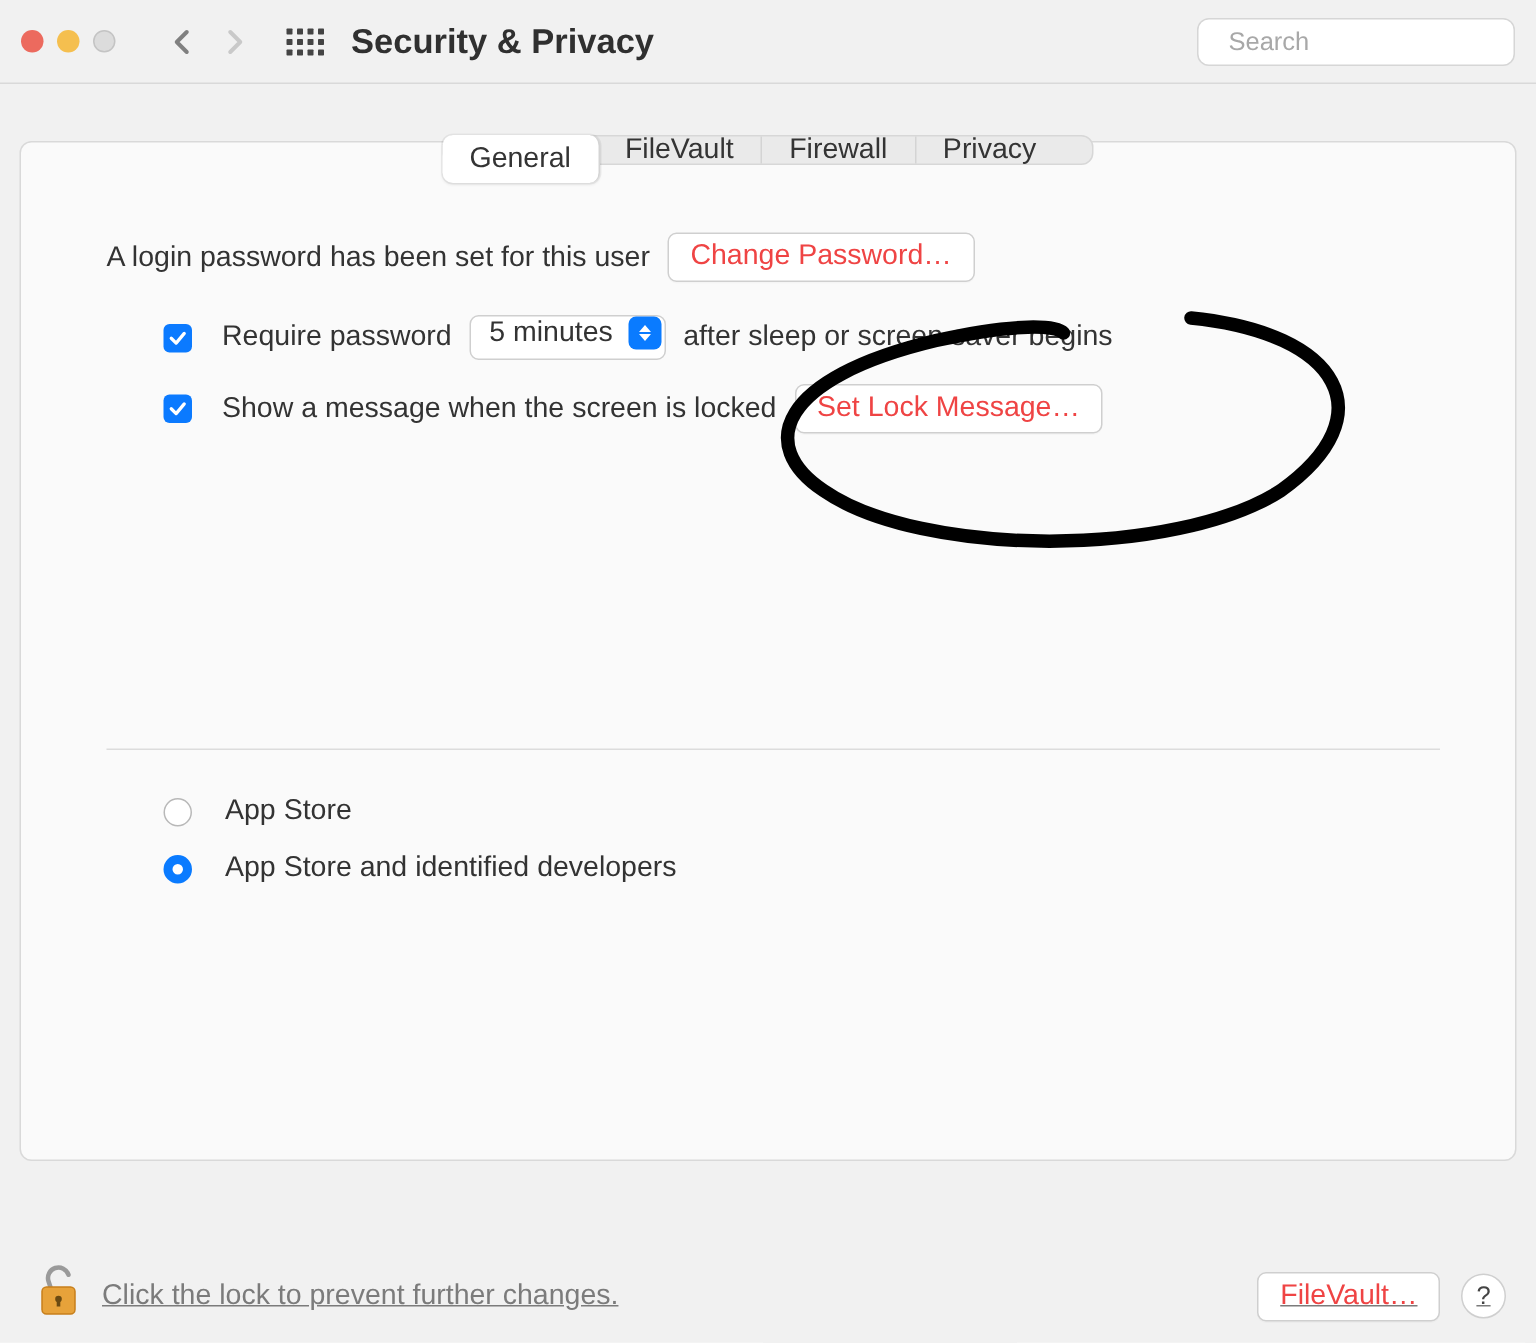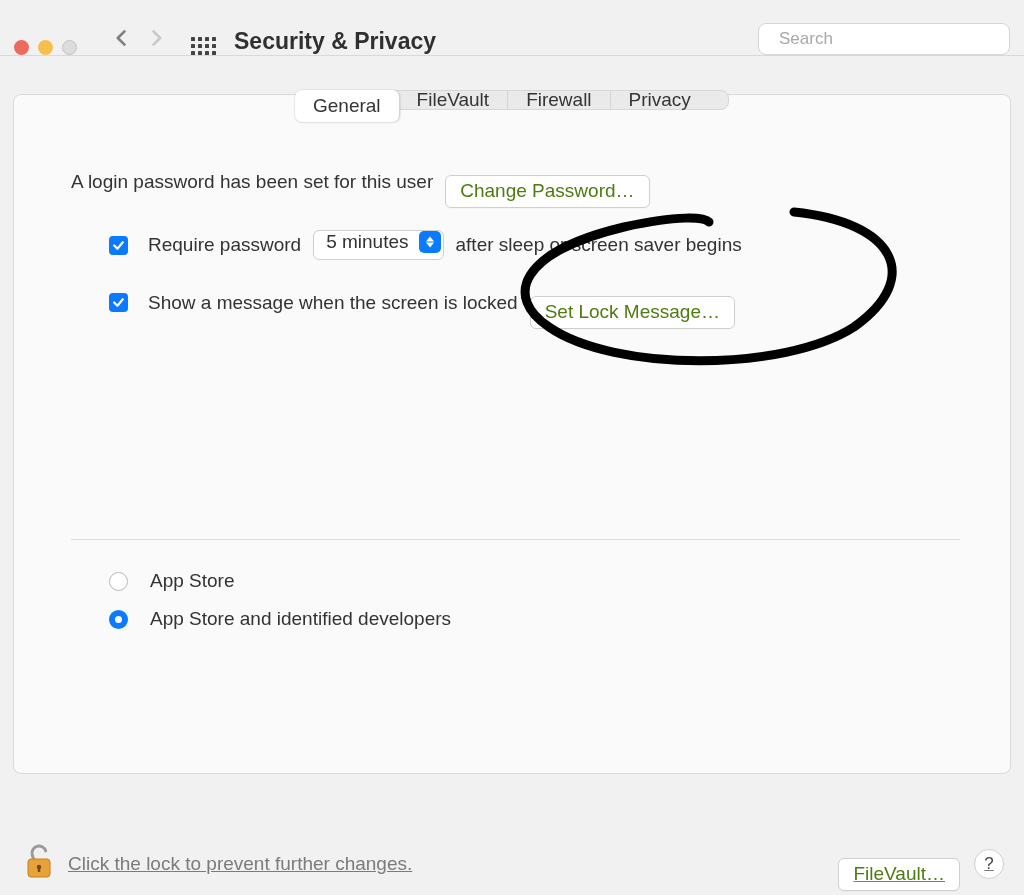--- a/index.html
+++ b/index.html
@@ -1,46 +1,46 @@
 <!DOCTYPE html>
 <html><head>
 <meta charset="utf-8">
 <style>
   html,body{margin:0;padding:0;width:1024px;height:895px;background:#f1f1f1;font-family:-apple-system,'Helvetica Neue',Helvetica,Arial,sans-serif;color:#222;overflow:hidden;}
   *{box-sizing:border-box;}
 
   
-  .toolbar{height:56px;display:flex;align-items:flex-end;padding:0 14px;border-bottom:1px solid #d9d9d9;}
+  .toolbar{height:56px;display:flex;align-items:center;padding:0 14px;border-bottom:1px solid #d9d9d9;}
   .traffic{display:flex;gap:9px;margin-right:28px;}
   .dot{width:15px;height:15px;border-radius:50%;}
   .dot.red{background:#ec6a5e;}
   .dot.yellow{background:#f5bf4f;}
   .dot.gray{background:#dcdcdc;border:1px solid #c4c4c4;}
   .navbtn{width:34px;height:34px;display:flex;align-items:center;justify-content:center;color:#808080;}
   .navbtn svg{width:20px;height:20px;}
   .grid-icon{display:grid;grid-template-columns:repeat(4,4px);grid-template-rows:repeat(3,4px);gap:3px;margin:0 18px;}
   .grid-icon span{background:#444;width:4px;height:4px;border-radius:.5px;}
   .title{font-size:23px;font-weight:700;color:#303030;}
   .spacer{flex:1;}
-  .search{width:252px;height:32px;border-radius:8px;background:#fff;border:1px solid #d6d6d6;display:flex;align-items:center;padding:12px 10px;gap:8px;color:#9a9a9a;font-size:17px;}
+  .search{width:212px;height:32px;border-radius:8px;background:#fff;border:1px solid #d6d6d6;display:flex;align-items:center;padding:12px 10px;gap:8px;color:#9a9a9a;font-size:17px;}
   .search input{border:0;outline:0;font-size:17px;flex:1;background:transparent;}
   .search input::placeholder{color:#a8a8a8;}
 
   
   .panel-wrap{padding:0 13px;position:relative;}
   .seg{position:relative;z-index:2;display:flex;margin:0 auto;background:#eaeaea;border:1px solid #d7d7d7;border-radius:8px;height:20px;width:434px;font-size:19px;}
   .seg .tab{flex:0 0 auto;padding:0 18px;display:flex;align-items:center;justify-content:center;color:#343434;border-right:1px solid #d4d4d4;cursor:default;}
   .seg .tab:last-child{border-right:0;}
   .seg .tab.active{background:#fff;border-radius:7px;box-shadow:0 0 0 1px rgba(0,0,0,.05),0 1px 2px rgba(0,0,0,.08);margin:-1px;height:32px;}
   .panel{margin-top:-16px;border:1px solid #d9d9d9;border-radius:8px;background:#fafafa;padding:60px 50px 30px 57px;min-height:680px;position:relative;}
 
   .row{display:flex;align-items:center;gap:12px;font-size:19px;color:#333;}
   .row + .row{margin-top:16px;}
   .indent{margin-left:38px;}
-  .btn{background:#fff;border:1px solid #cfcfcf;border-radius:6px;padding:4px 14px 5px;font-size:19px;color:#4d7c0f;box-shadow:0 1px 0 rgba(0,0,0,.02);margin-top:20px;}
+  .btn{background:#fff;border:1px solid #cfcfcf;border-radius:6px;padding:4px 14px 5px;font-size:19px;color:#ef4444;box-shadow:0 1px 0 rgba(0,0,0,.02);}
   .chk{width:19px;height:19px;border-radius:4px;display:inline-flex;align-items:center;justify-content:center;background:#0b7aff;color:#fff;font-weight:700;margin-right:8px;flex-shrink:0;}
   .chk svg{width:13px;height:13px;}
   .select{display:inline-flex;align-items:flex-start;height:30px;background:#fff;border:1px solid #cfcfcf;border-radius:6px;font-size:19px;padding:0 2px 0 12px;gap:10px;}
   .select .arrows{width:22px;height:22px;border-radius:5px;background:#0a7bff;display:flex;flex-direction:column;align-items:center;justify-content:center;gap:0;}
   .select .arrows svg{width:8px;height:6px;fill:#fff;}
   hr.divider{border:0;border-top:1px solid #dcdcdc;margin:50px 0 30px 0;}
 
   .radio{width:19px;height:19px;border-radius:50%;border:1px solid #b8b8b8;background:#fff;margin-right:10px;flex-shrink:0;}
   .radio.checked{border:6px solid #0a7bff;}
 

